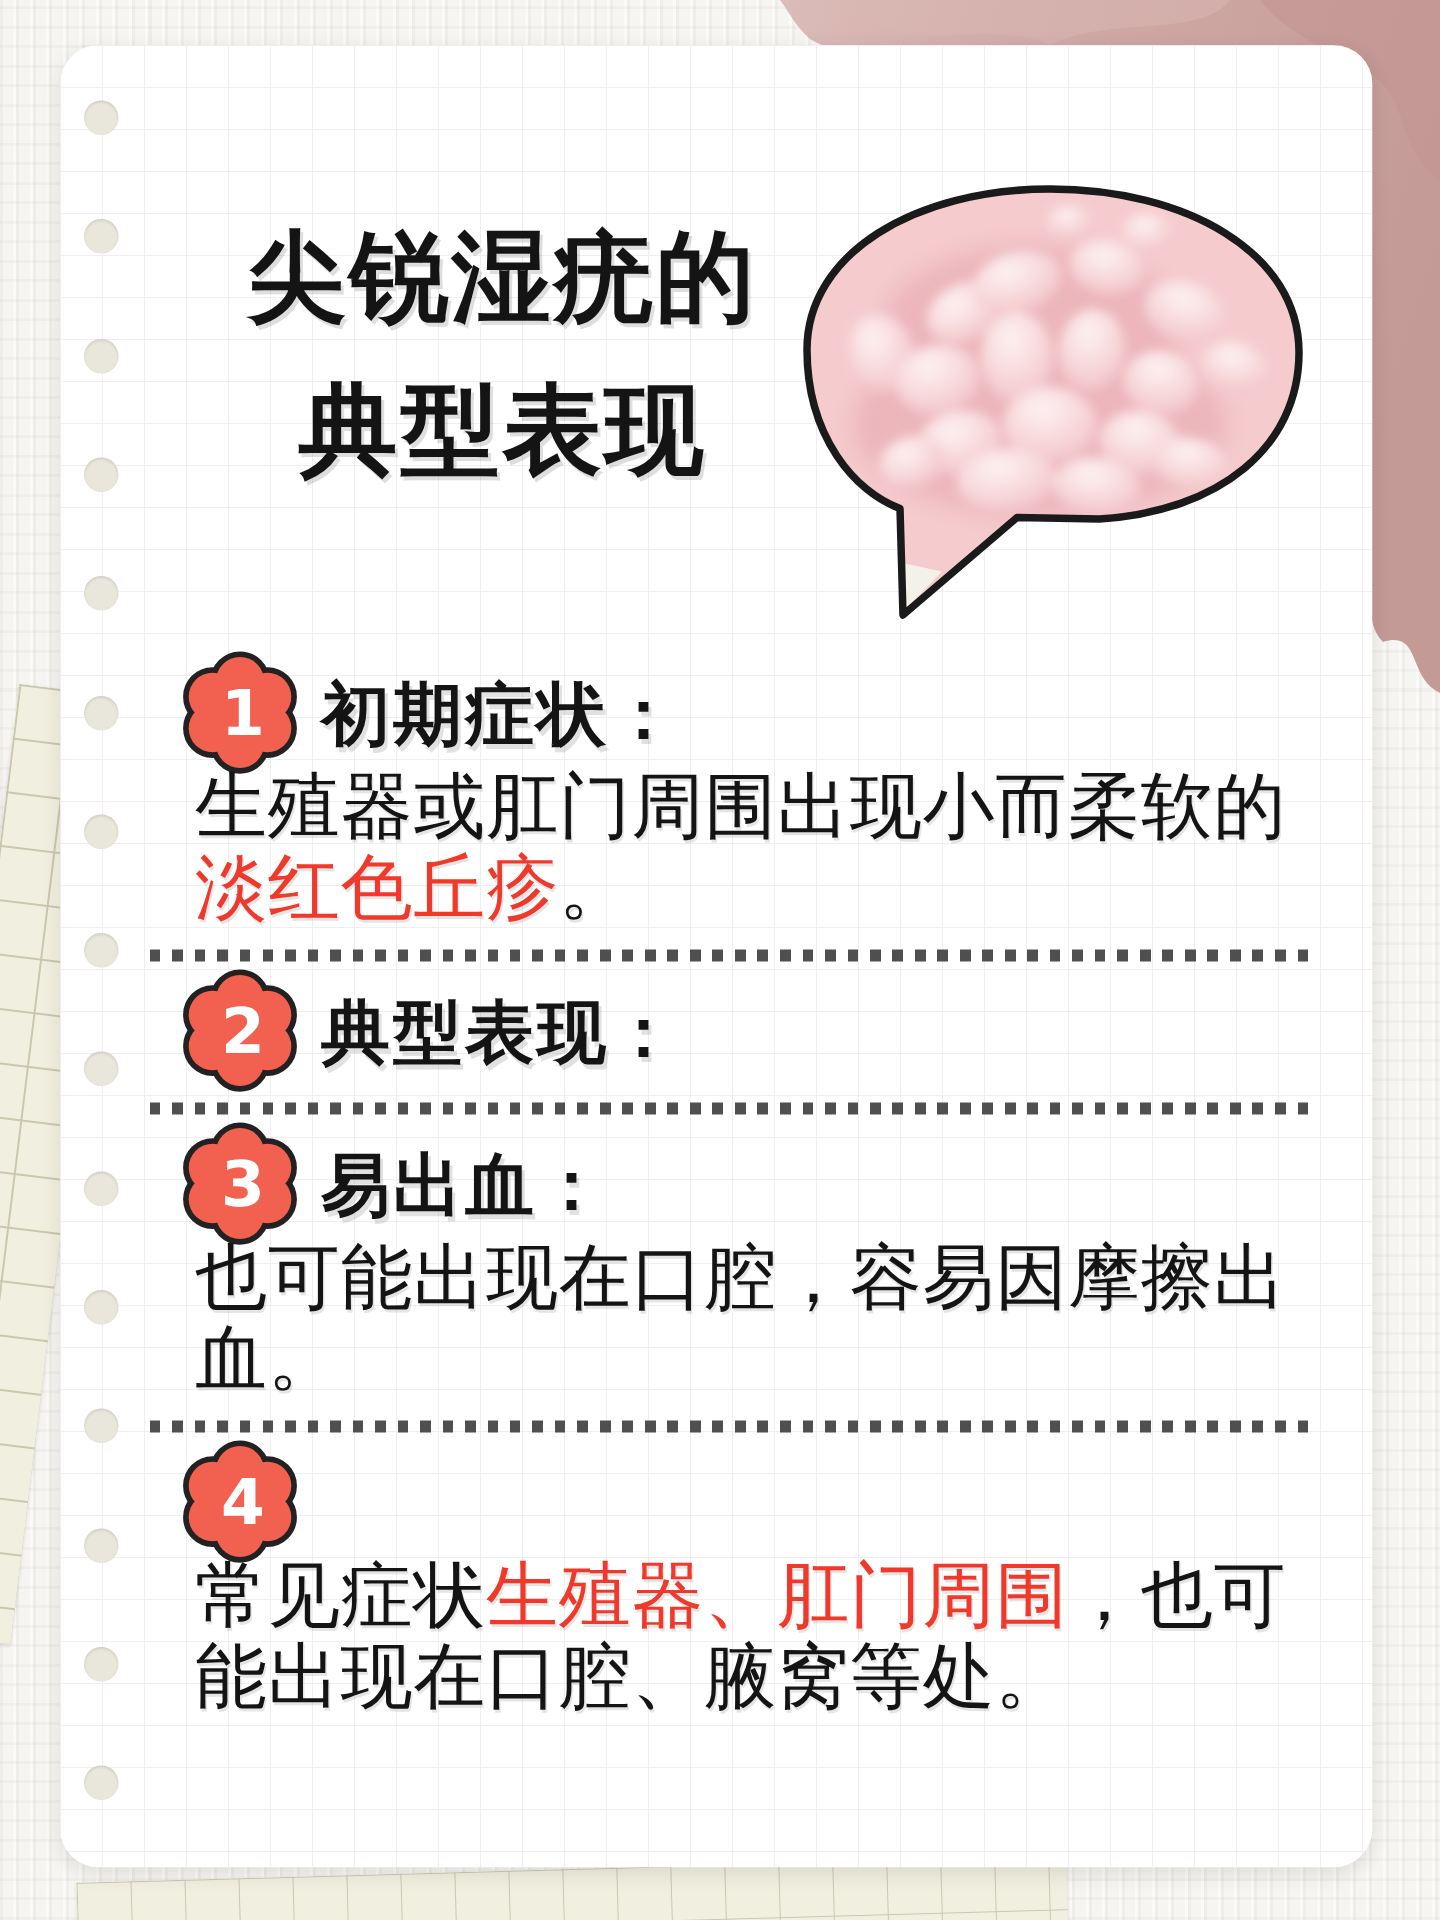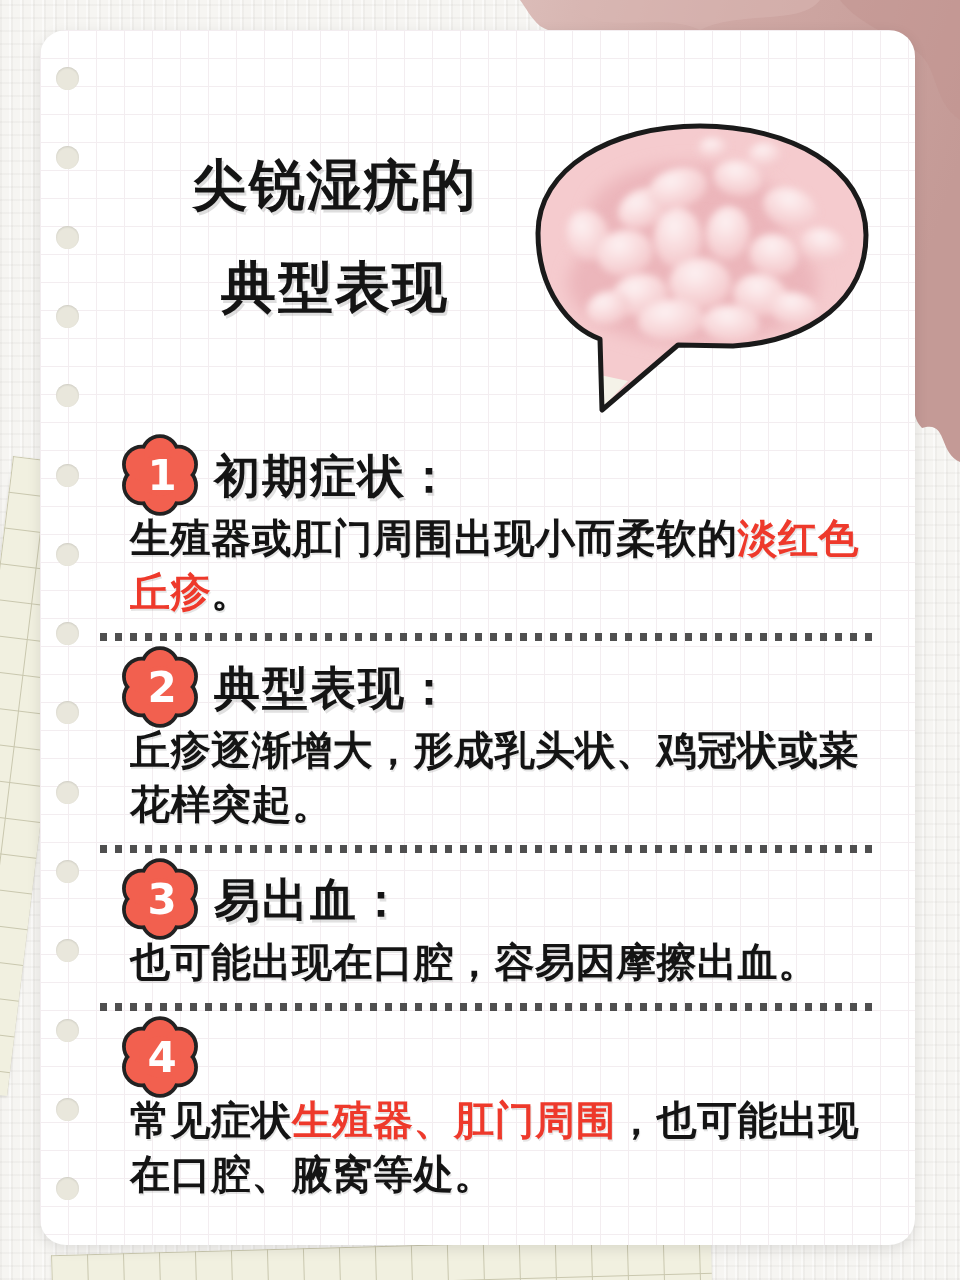--- a/index.html
+++ b/index.html
@@ -59,41 +59,41 @@
   }
   .holes{position:absolute;left:0;top:0;width:60px;height:100%;}
   .hole{
     position:absolute;left:16px;width:23px;height:23px;border-radius:50%;
     background:var(--hole-fill);
     box-shadow:inset 0 1px 2px rgba(0,0,0,0.12);
   }
   .title{
     position:absolute;left:45px;top:104px;width:500px;
     text-align:center;
-    font-size:55px;font-weight:bold;color:var(--text-black);
+    font-size:66px;font-weight:bold;color:var(--text-black);
     line-height:102px;letter-spacing:2px;
     text-shadow:2px 3px 0 rgba(70,70,70,0.18);
   }
   .bubble{position:absolute;left:488px;top:83px;width:350px;height:310px;}
   .content{
     position:absolute;left:60px;top:415px;width:780px;
   }
   .section-header{
     display:flex;align-items:center;height:64px;
     padding-left:16px;margin-bottom:2px;
   }
   .flower{width:92px;height:92px;margin:-14px 0;flex:0 0 auto;}
   .section-heading{
     font-size:46px;font-weight:bold;color:var(--text-black);
     margin-left:6px;letter-spacing:2px;
     text-shadow:2px 3px 0 rgba(70,70,70,0.16);
   }
   .section-body{
     padding-left:30px;width:770px;
-    font-size:40px;font-weight:bold;color:var(--text-black);
+    font-size:48px;font-weight:normal;color:var(--text-black);
     line-height:54px;letter-spacing:0.5px;
     text-shadow:1px 2px 0 rgba(70,70,70,0.14);
   }
   .section-body .red{color:var(--accent-red);}
   .divider{
     height:8px;width:772px;margin:14px 0 16px 0;
     background-image:repeating-linear-gradient(to right, var(--divider-gray) 0 7px, transparent 7px 15px);
   }
 </style>
 </head>
@@ -249,21 +249,20 @@
           <circle cx="25.8" cy="54.5" r="16"></circle>
           <circle cx="25.8" cy="33.5" r="16"></circle>
           <circle cx="44" cy="23" r="16"></circle>
           <circle cx="62.2" cy="33.5" r="16"></circle>
           <circle cx="44" cy="44" r="21"></circle>
         </g>
         <text x="46" y="59" text-anchor="middle" font-size="42" font-weight="bold" fill="#ffffff" font-family="DejaVu Sans, sans-serif">2</text>
       </svg>
       <div class="section-heading">典型表现：</div>
     </div>
-    <div class="section-body"><span class="seg">丘疹逐渐增大，形成乳头状、鸡冠状或菜花样突起。</span></div>
   </div>
 <div class="divider"></div>
   <div class="section">
     <div class="section-header">
       <svg class="flower" viewBox="0 0 92 92" aria-hidden="true">
         <g stroke="#222222" stroke-width="4.5" fill="#f2604f">
           <circle cx="62.2" cy="54.5" r="17.5"></circle>
           <circle cx="44" cy="65" r="17.5"></circle>
           <circle cx="25.8" cy="54.5" r="17.5"></circle>
           <circle cx="25.8" cy="33.5" r="17.5"></circle>

